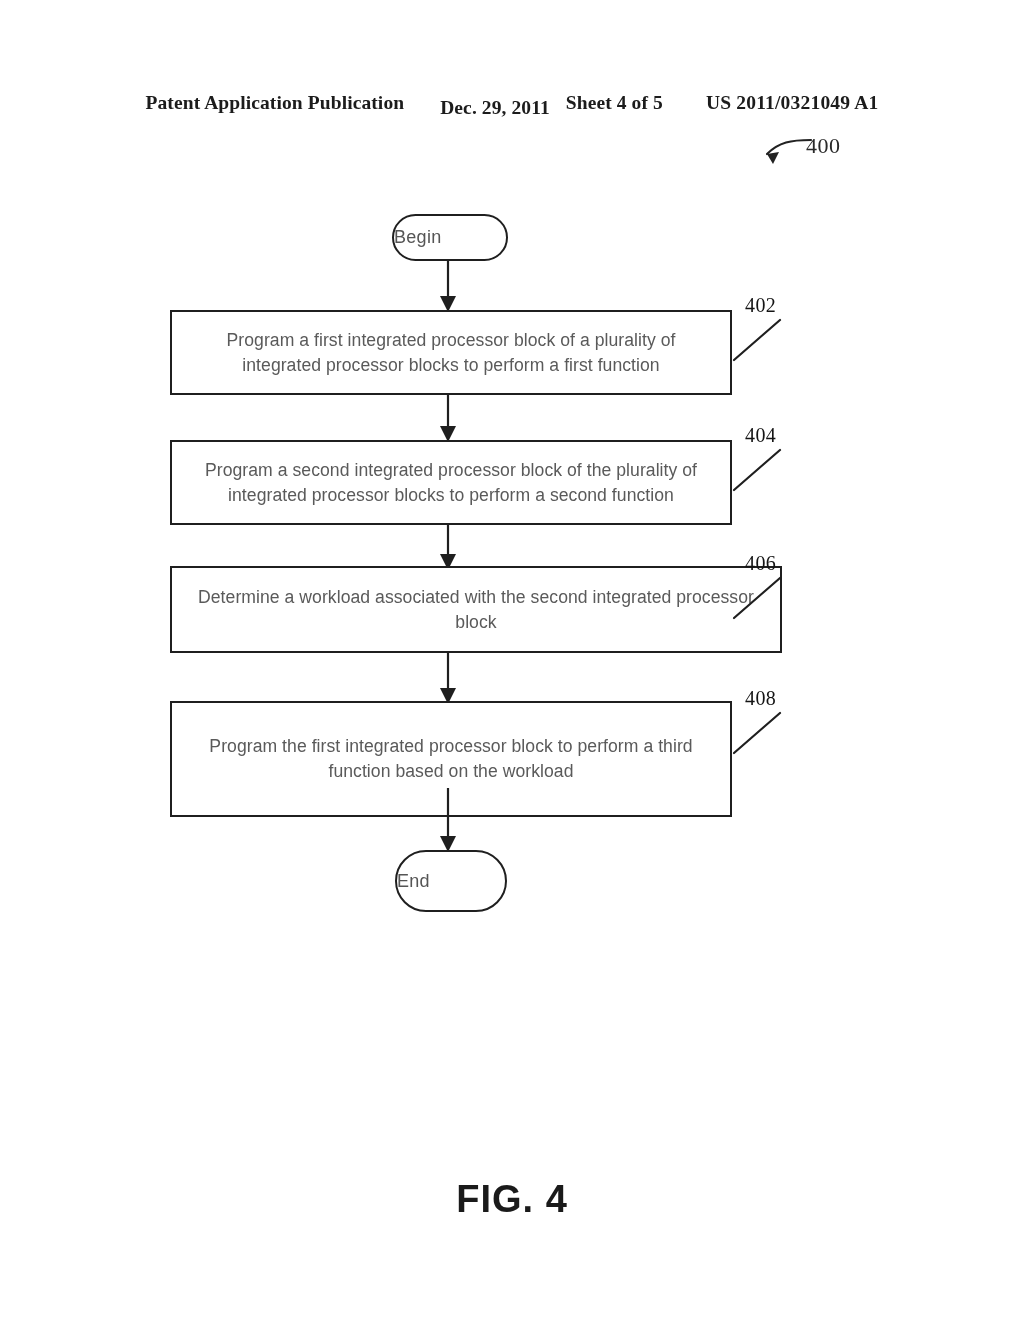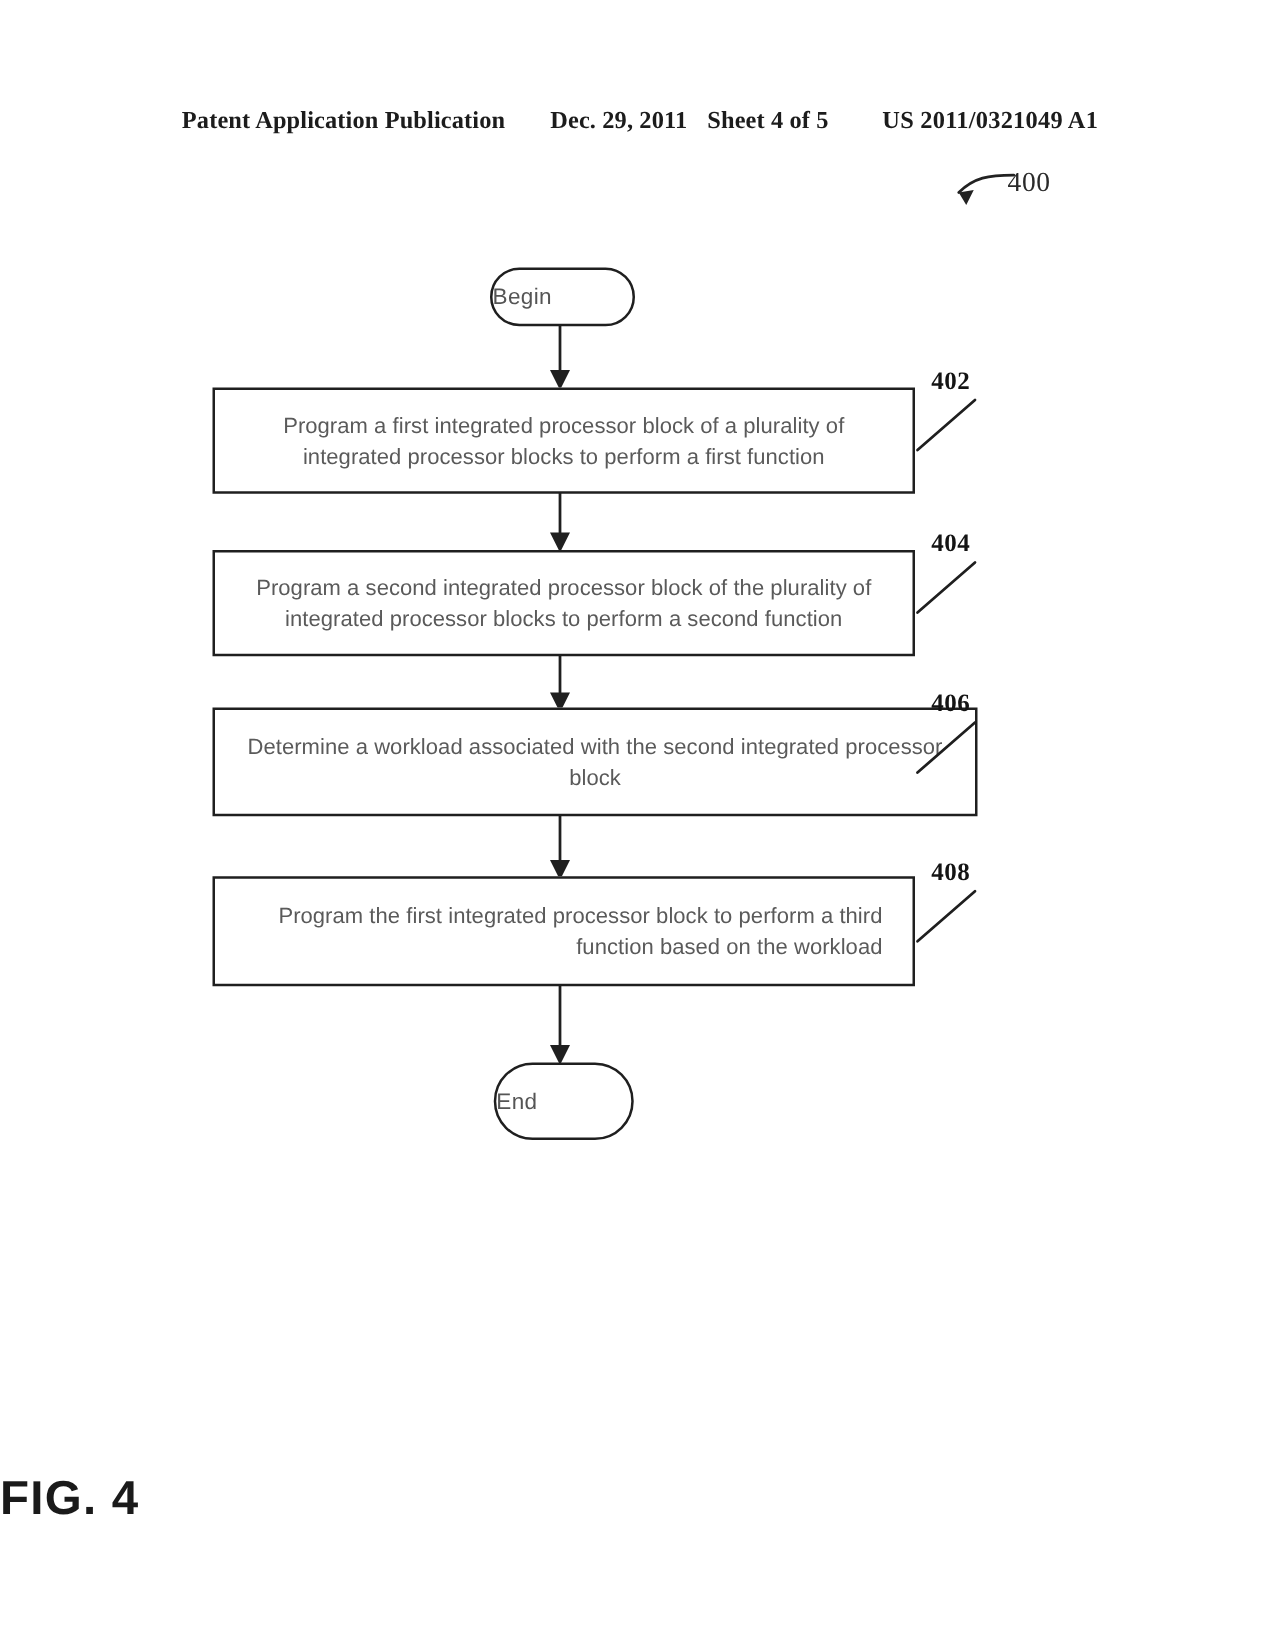--- a/index.html
+++ b/index.html
@@ -34,21 +34,21 @@
     justify-content: center;
     align-items: center;
     font-family: "Liberation Serif", "DejaVu Serif", serif;
     font-weight: bold;
     font-size: 19.5px;
     color: #1c1c1c;
     letter-spacing: 0.1px;
     white-space: nowrap;
   }
   .pub-header .h-pub   { margin-right: 36px; }
-  .pub-header .h-date  { margin-right: 16px; }
+  .pub-header .h-date  { margin-right: 16px; margin-top: 11px; }
   .pub-header .h-sheet { margin-right: 43px; }
   .pub-header .h-num   { letter-spacing: 0.2px; }
 
   
   .fig-callout-num {
     position: absolute;
     left: 806px;
     top: 133px;
     font-family: "Liberation Serif", "DejaVu Serif", serif;
     font-size: 22px;
@@ -100,27 +100,27 @@
     text-align: center;
     color: #5a5a5a;
     font-size: 17.6px;
     line-height: 1.42;
     padding: 0 24px;
     letter-spacing: 0.05px;
   }
   #box-402 { left: 170px; top: 310px; width: 562px; height: 85px; }
   #box-404 { left: 170px; top: 440px; width: 562px; height: 85px; }
   #box-406 { left: 170px; top: 566px; width: 612px; height: 87px; }
-  #box-408 { left: 170px; top: 701px; width: 562px; height: 88px; text-align: right; }
+  #box-408 { left: 170px; top: 701px; width: 562px; height: 116px; }
 
   
   .ref-num {
     position: absolute;
     font-family: "Liberation Serif", "DejaVu Serif", serif;
-    font-weight: bold;
+    font-weight: normal;
     font-size: 20px;
     color: #141414;
     letter-spacing: 0.4px;
   }
   #ref-402 { left: 745px; top: 294px; }
   #ref-404 { left: 745px; top: 424px; }
   #ref-406 { left: 745px; top: 552px; }
   #ref-408 { left: 745px; top: 687px; }
 
   
@@ -137,21 +137,21 @@
   #conn-3 { top: 524px; }
   #conn-4 { top: 652px; }
   #conn-5 { top: 788px; }
 
   
   .fig-caption {
     position: absolute;
     left: 0;
     top: 1178px;
     width: 1024px;
-    text-align: left;
+    text-align: center;
     font-family: "Liberation Sans", sans-serif;
     font-weight: bold;
     font-size: 38px;
     color: #1a1a1a;
     letter-spacing: 1px;
   }
 </style>
 </head>
 <body>
 

